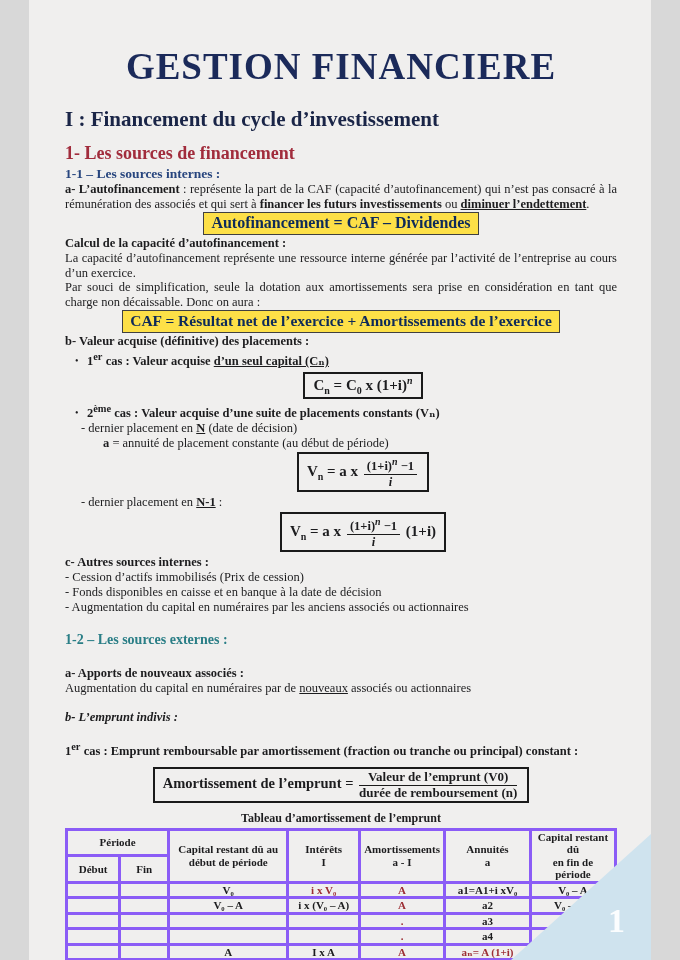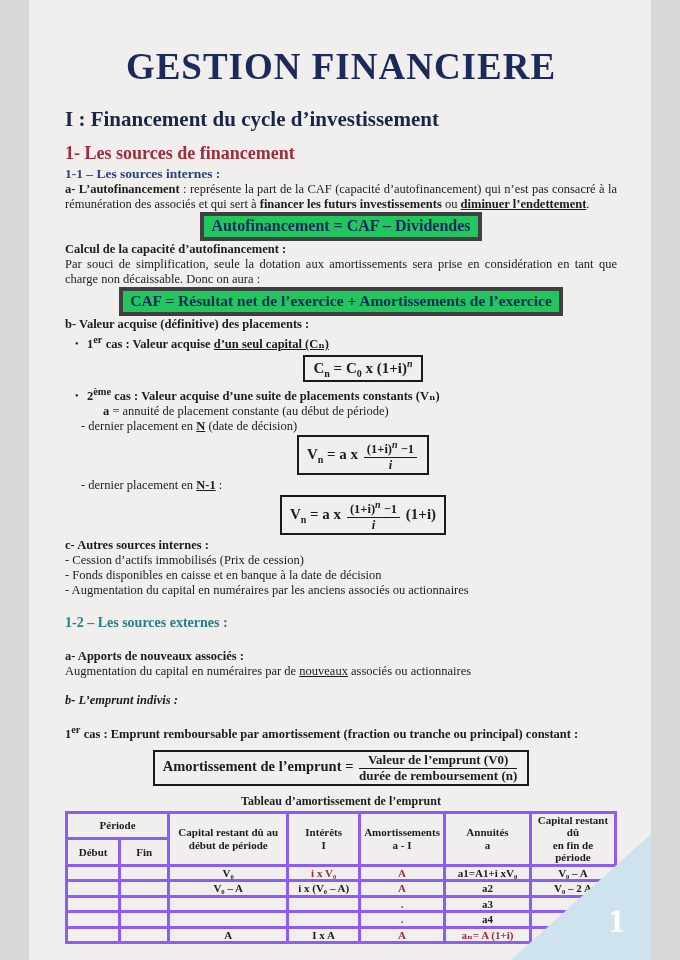--- a/index.html
+++ b/index.html
@@ -22,22 +22,22 @@
   .h-red { margin-top:10px; font-size:18px; font-weight:bold; color:#a12c3c; line-height:22px; }
   .h-navy { margin-top:2px; font-size:13.5px; font-weight:bold; color:#27457e; line-height:16px; }
   .h-teal { margin-top:16px; font-size:14px; font-weight:bold; color:#2a7e86; line-height:17px; }
   .bt { font-size:12.5px; line-height:14.5px; text-align:justify; }
   .bh { font-size:12.5px; line-height:15px; font-weight:bold; }
   .u { text-decoration:underline; }
   .center { text-align:center; }
   .shift-r { text-align:center; padding-left:44px; }
   .hl-wrap { margin:1px 0; }
   .hl {
-    display:inline-block; background:#22c55e; color:#0d2a5a;
-    border:4px solid #404040; font-weight:bold; font-size:16px;
+    display:inline-block; background:#fde047; color:#0d2a5a;
+    border:1px solid #404040; font-weight:bold; font-size:16px;
     line-height:20px; padding:0 7px 1px;
   }
   .hl.sm { font-size:15.5px; }
   .f-box {
     display:inline-block; border:2px solid #1a1a1a; font-weight:bold;
     font-size:15px; padding:1px 8px; background:transparent;
   }
   .f-box sub { font-size:10px; }
   .f-box sup { font-size:10px; font-style:italic; }
   .frac { display:inline-block; vertical-align:middle; font-size:12.5px; line-height:14px; padding:0 2px; }
@@ -82,43 +82,44 @@
 
     <div class="h-navy">1-1 – Les sources internes :</div>
 
     <p class="bt"><b>a- L’autofinancement</b><span> : représente la part de la CAF (capacité d’autofinancement) qui n’est pas consacré à la rémunération des associés et qui sert à </span><b>financer les futurs investissements</b><span> ou </span><b class="u">diminuer l’endettement</b><span>.</span></p>
 
     <div class="center hl-wrap">
       <span class="hl">Autofinancement = CAF – Dividendes</span>
     </div>
 
     <div class="bh">Calcul de la capacité d’autofinancement :</div>
+    <p class="bt"> La capacité d’autofinancement représente une ressource interne générée par l’activité de l’entreprise au cours d’un exercice.</p>
     <p class="bt">Par souci de simplification, seule la dotation aux amortissements sera prise en considération en tant que charge non décaissable. Donc on aura :</p>
 
     <div class="center hl-wrap">
       <span class="hl sm">CAF = Résultat net de l’exercice + Amortissements de l’exercice</span>
     </div>
 
     <div class="bh">b- Valeur acquise (définitive) des placements :</div>
 
     <div class="bullet-line">
       <span class="blt">•</span><b><span>1</span><sup>er</sup><span> cas : Valeur acquise </span><span class="u">d’un seul capital (Cₙ)</span></b>
     </div>
 
     <div class="shift-r" style="margin:2px 0;">
       <span class="f-box"><span>C</span><sub>n</sub><span> = C</span><sub>0</sub><span> x (1+i)</span><sup>n</sup></span>
     </div>
 
     <div class="bullet-line">
       <span class="blt">•</span><b><span>2</span><sup>ème</sup><span> cas : Valeur acquise d’une suite de placements constants (Vₙ)</span></b>
     </div>
 
+    <div class="bt indent2"><span>- dernier placement en </span><b class="u">N</b><span> (date de décision)</span></div>
+
     <div class="bt indent1"><b>a</b><span> = annuité de placement constante (au début de période)</span></div>
-
-    <div class="bt indent2"><span>- dernier placement en </span><b class="u">N</b><span> (date de décision)</span></div>
 
     <div class="shift-r" style="margin:2px 0;">
       <span class="f-box"><span>V</span><sub>n</sub><span> = a x </span><span class="frac"><span class="num"><span>(1+i)</span><sup>n</sup><span> −1</span></span><span class="den">i</span></span></span>
     </div>
 
     <div class="bt indent2" style="margin-top:3px;"><span>- dernier placement en </span><b class="u">N-1</b><span> :</span></div>
 
     <div class="shift-r" style="margin:2px 0;">
       <span class="f-box"><span>V</span><sub>n</sub><span> = a x </span><span class="frac"><span class="num"><span>(1+i)</span><sup>n</sup><span> −1</span></span><span class="den">i</span></span><span> (1+i)</span></span>
     </div>

